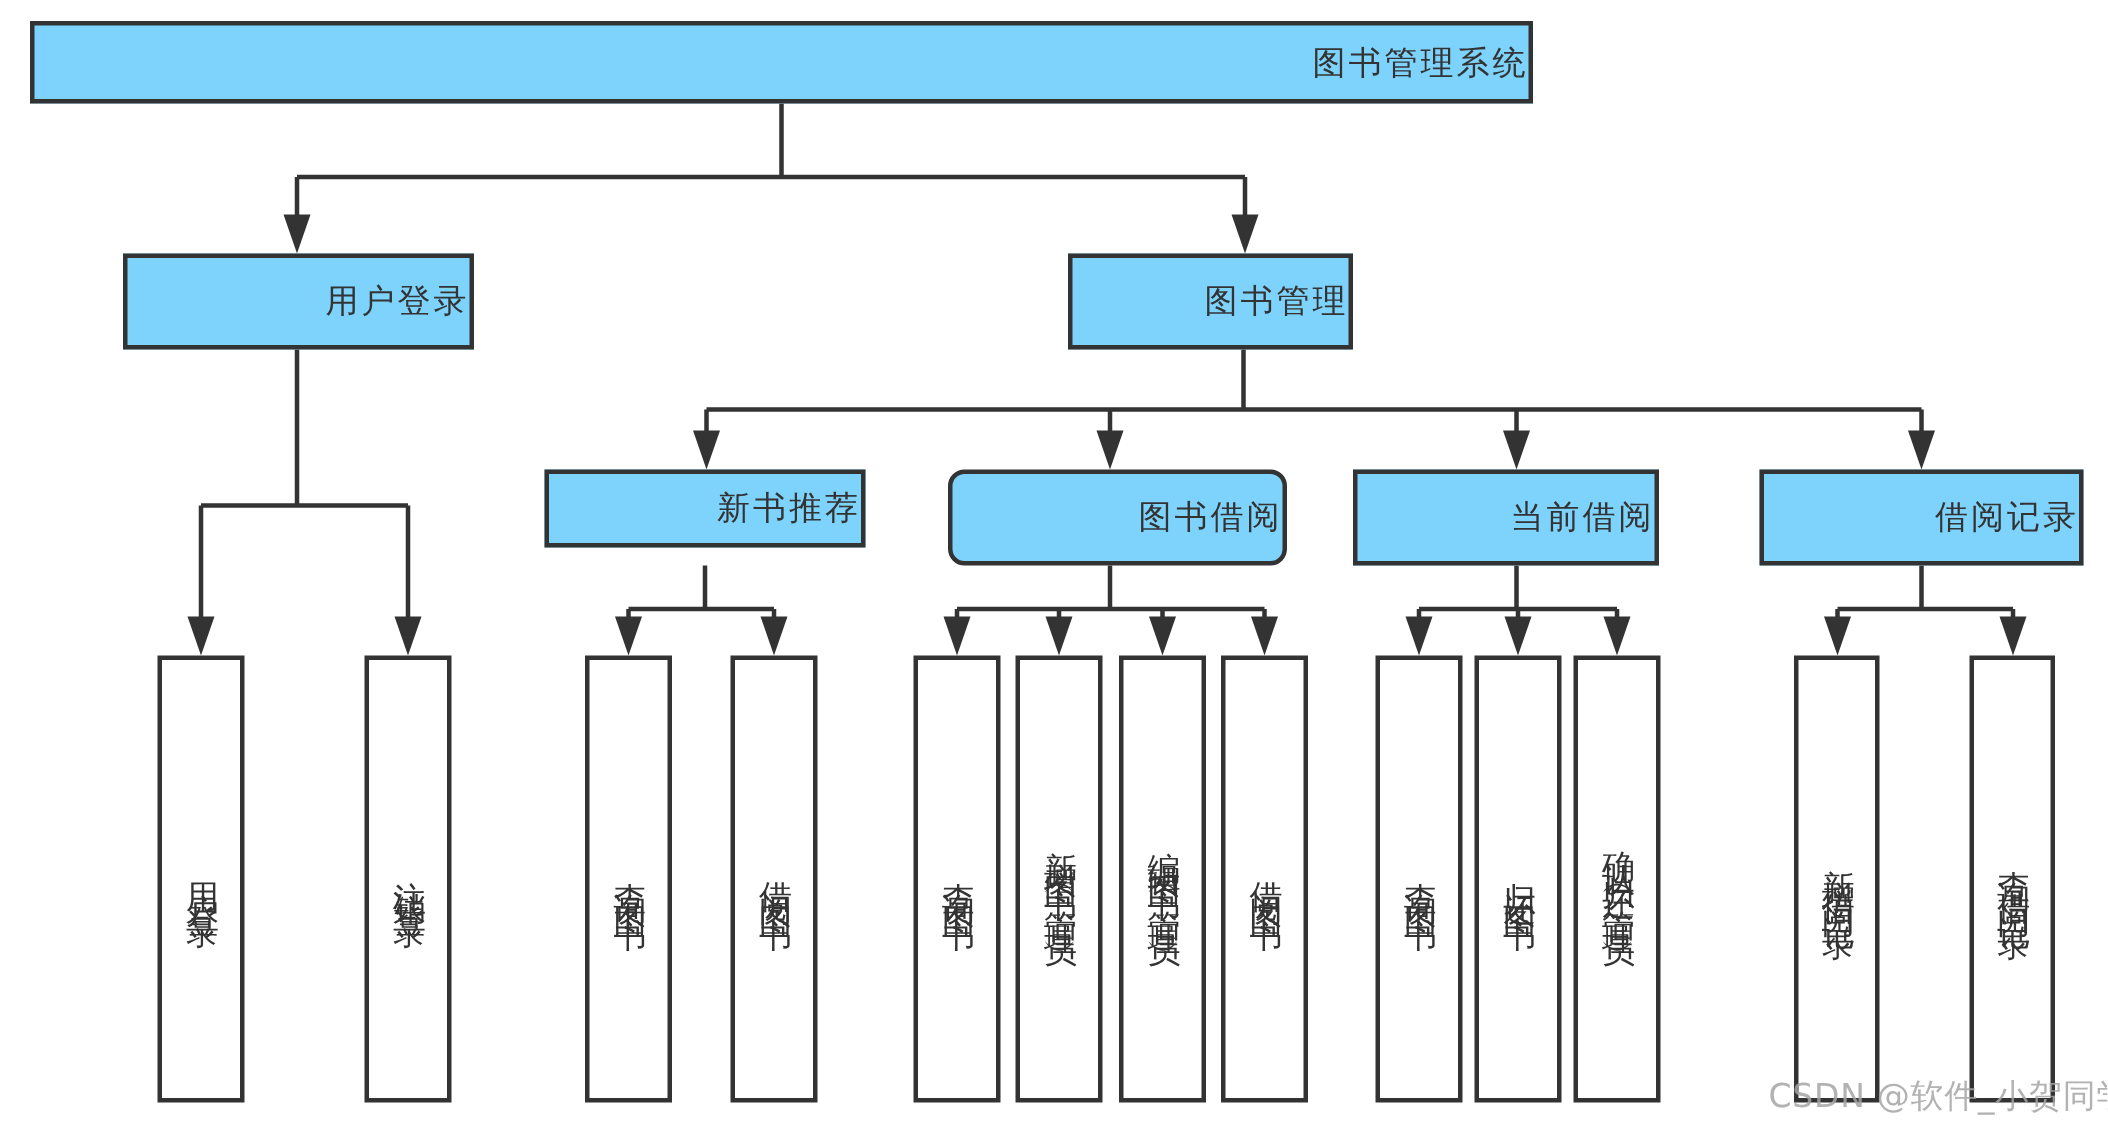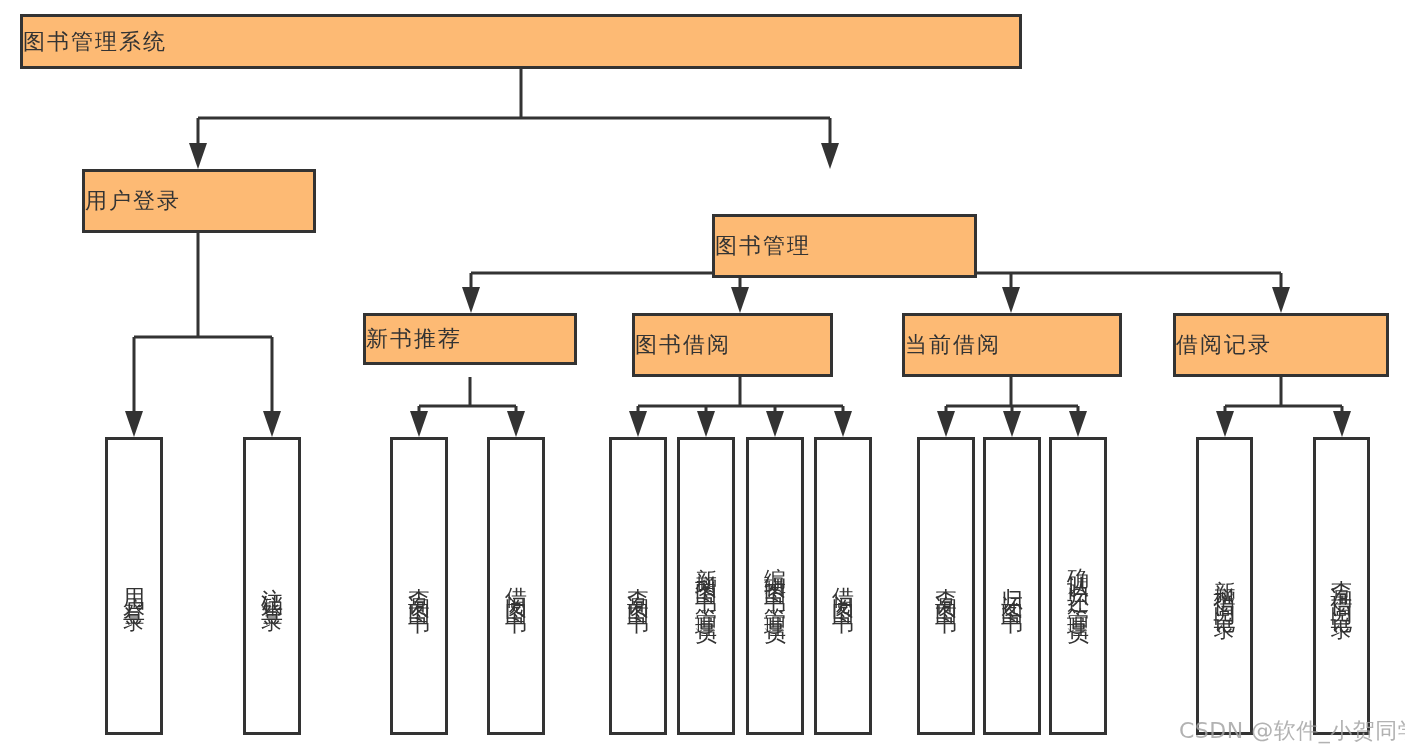--- a/index.html
+++ b/index.html
@@ -14,24 +14,24 @@
   }
   .connectors {
     position: absolute;
     left: 0; top: 0;
     width: 1405px; height: 747px;
   }
   .hbox {
     position: absolute;
     box-sizing: border-box;
     border: 3px solid #333333;
-    background: #fdba74;
+    background: #7dd3fc;
     display: flex;
     align-items: center;
-    justify-content: flex-start;
+    justify-content: flex-end;
     font-size: 22px;
     letter-spacing: 2px;
     color: #333333;
     white-space: nowrap;
   }
   .vbox {
     position: absolute;
     box-sizing: border-box;
     top: 437px;
     width: 58px;
@@ -107,31 +107,31 @@
     </g>
   </svg>
 
   <div class="hbox" style="left:20px; top:14px; width:1002px; height:55px;">
     <span>图书管理系统</span>
   </div>
 
   <div class="hbox" style="left:82px; top:169px; width:234px; height:64px;">
     <span>用户登录</span>
   </div>
-  <div class="hbox" style="left:712px; top:169px; width:265px; height:64px;margin-top:45px;">
+  <div class="hbox" style="left:712px; top:169px; width:190px; height:64px;">
     <span>图书管理</span>
   </div>
 
   <div class="hbox" style="left:363px; top:313px; width:214px; height:52px;">
     <span>新书推荐</span>
   </div>
-  <div class="hbox" style="left:632px; top:313px; width:201px; height:64px;">
+  <div class="hbox" style="left:632px; top:313px; width:226px; height:64px;border-radius:11px;">
     <span>图书借阅</span>
   </div>
-  <div class="hbox" style="left:902px; top:313px; width:220px; height:64px;">
+  <div class="hbox" style="left:902px; top:313px; width:204px; height:64px;">
     <span>当前借阅</span>
   </div>
   <div class="hbox" style="left:1173px; top:313px; width:216px; height:64px;">
     <span>借阅记录</span>
   </div>
 
   <div class="vbox" style="left:105px;">
     <span class="vlabel">用户登录</span>
   </div>
   <div class="vbox" style="left:243px;">

